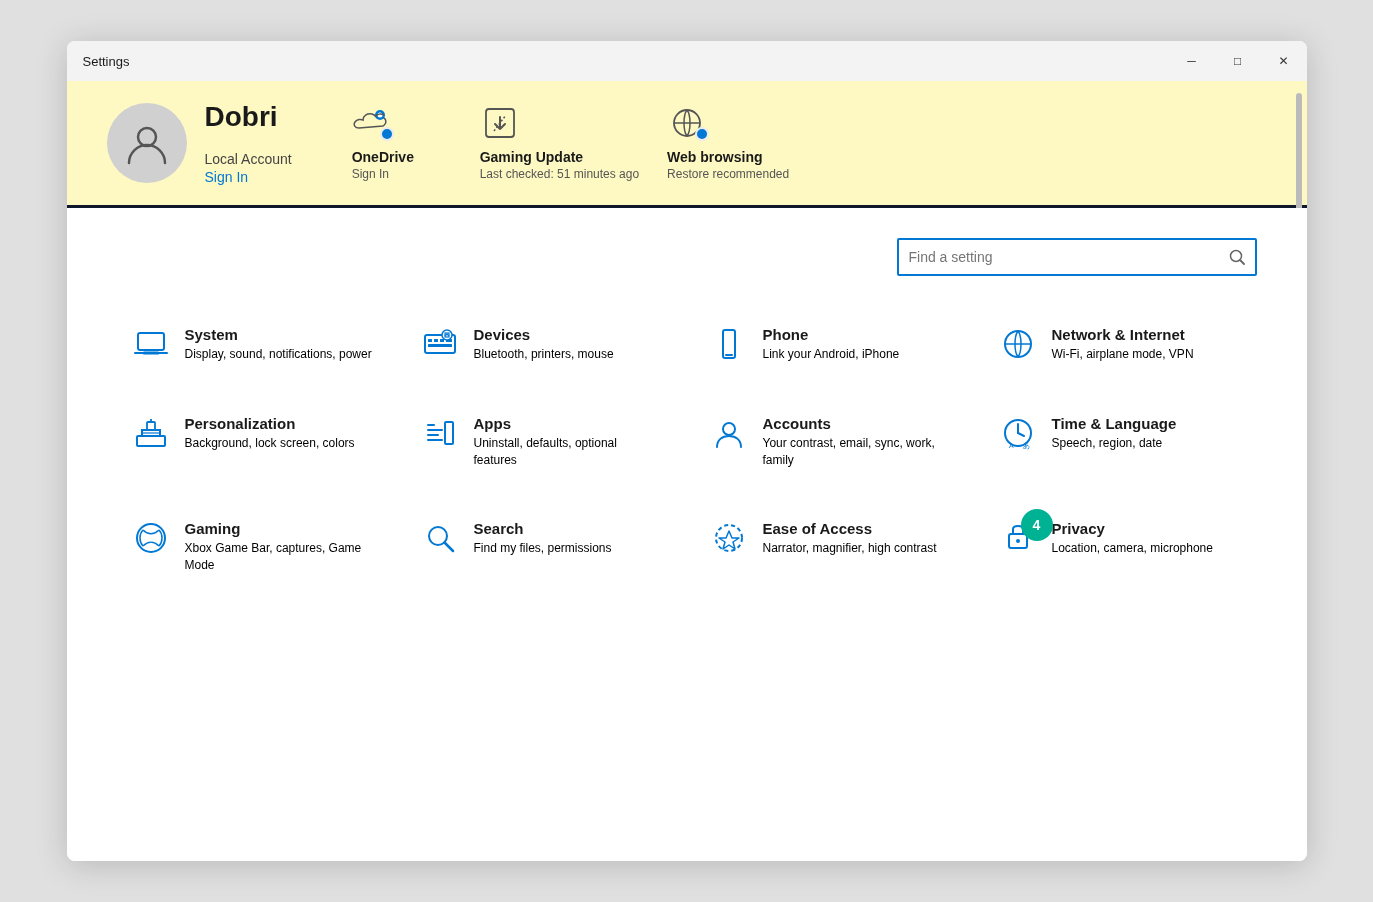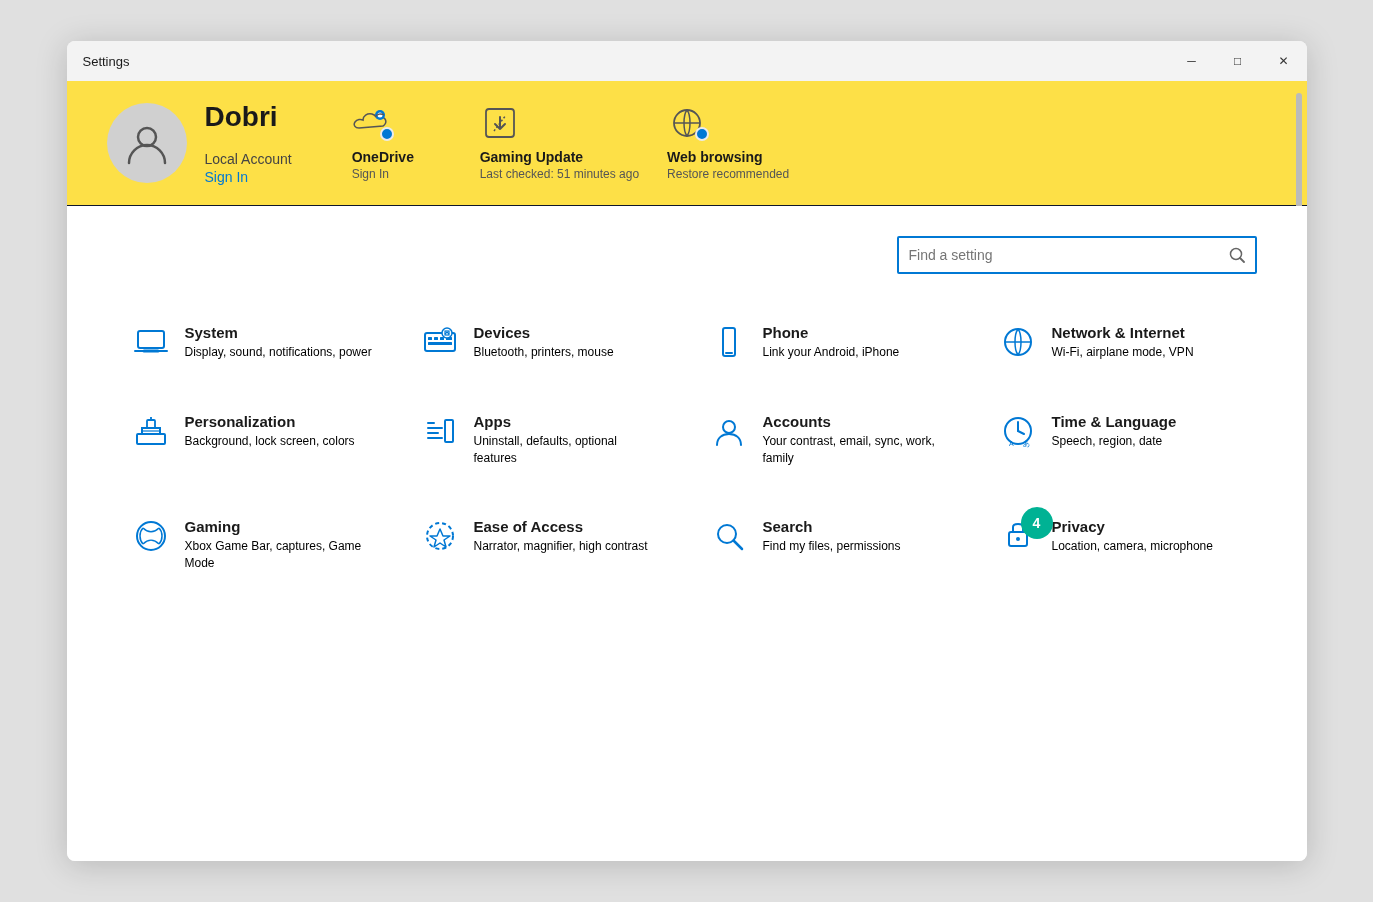--- a/index.html
+++ b/index.html
@@ -53,27 +53,27 @@
       justify-content: center;
       cursor: pointer;
       font-size: 12px;
       color: #333;
       background: transparent;
       border: none;
       outline: none;
     }
 
     .header-section {
-      background: #fde047;
+      background: #fef9c3;
       padding: 20px 40px 20px 40px;
       display: flex;
       align-items: center;
       gap: 60px;
       flex-shrink: 0;
-      border-bottom: 1px solid #0f172a;
+      border-bottom: 3px solid #0f172a;
       position: relative;
     }
     .user-info {
       display: flex;
       align-items: center;
       gap: 18px;
     }
     .avatar-circle {
       width: 80px;
       height: 80px;
@@ -482,40 +482,40 @@
         </div>
         <div class="settings-item-text">
           <div class="settings-item-name">Gaming</div>
           <div class="settings-item-desc">Xbox Game Bar, captures, Game Mode</div>
         </div>
       </div>
 
       <div class="settings-item">
         <div class="settings-item-icon">
           <svg width="34" height="34" viewBox="0 0 34 34">
+            <circle cx="15" cy="15" r="9" fill="none" stroke="#0078d4" stroke-width="2"></circle>
+            <line x1="21.5" y1="21.5" x2="30" y2="30" stroke="#0078d4" stroke-width="2.5" stroke-linecap="round"></line>
+          </svg>
+        </div>
+        <div class="settings-item-text">
+          <div class="settings-item-name">Search</div>
+          <div class="settings-item-desc">Find my files, permissions</div>
+        </div>
+      </div>
+
+      <div class="settings-item">
+        <div class="settings-item-icon">
+          <svg width="34" height="34" viewBox="0 0 34 34">
             <circle cx="17" cy="17" r="13" fill="none" stroke="#0078d4" stroke-width="2" stroke-dasharray="4 3"></circle>
             <path d="M17 10 L20 17 L27 17 L21 21 L23 28 L17 24 L11 28 L13 21 L7 17 L14 17 Z" fill="none" stroke="#0078d4" stroke-width="1.5" stroke-linejoin="round"></path>
           </svg>
         </div>
         <div class="settings-item-text">
           <div class="settings-item-name">Ease of Access</div>
           <div class="settings-item-desc">Narrator, magnifier, high contrast</div>
-        </div>
-      </div>
-
-      <div class="settings-item">
-        <div class="settings-item-icon">
-          <svg width="34" height="34" viewBox="0 0 34 34">
-            <circle cx="15" cy="15" r="9" fill="none" stroke="#0078d4" stroke-width="2"></circle>
-            <line x1="21.5" y1="21.5" x2="30" y2="30" stroke="#0078d4" stroke-width="2.5" stroke-linecap="round"></line>
-          </svg>
-        </div>
-        <div class="settings-item-text">
-          <div class="settings-item-name">Search</div>
-          <div class="settings-item-desc">Find my files, permissions</div>
         </div>
       </div>
 
       <div class="settings-item">
         <div class="settings-item-icon">
           <div class="privacy-badge">
             <svg width="34" height="34" viewBox="0 0 34 34">
               <rect x="8" y="15" width="18" height="14" rx="2" fill="none" stroke="#0078d4" stroke-width="2"></rect>
               <path d="M12 15 L12 10 C12 6 22 6 22 10 L22 15" fill="none" stroke="#0078d4" stroke-width="2"></path>
               <circle cx="17" cy="22" r="2" fill="#0078d4"></circle>

